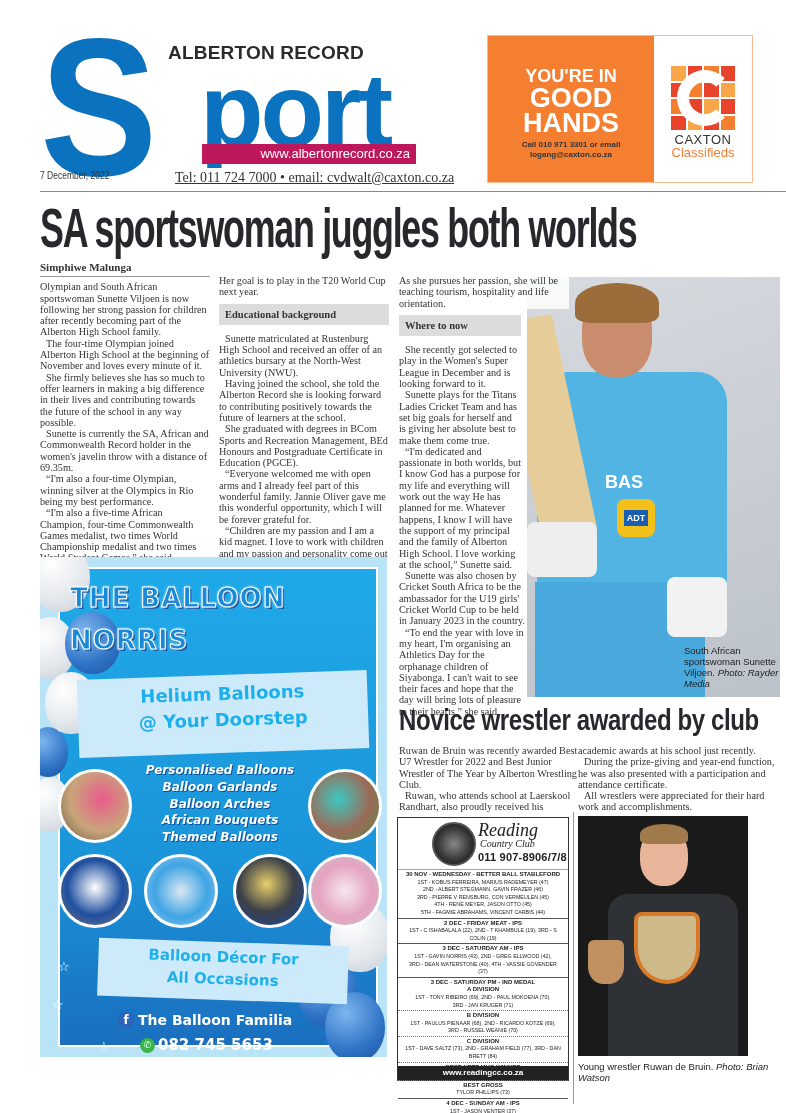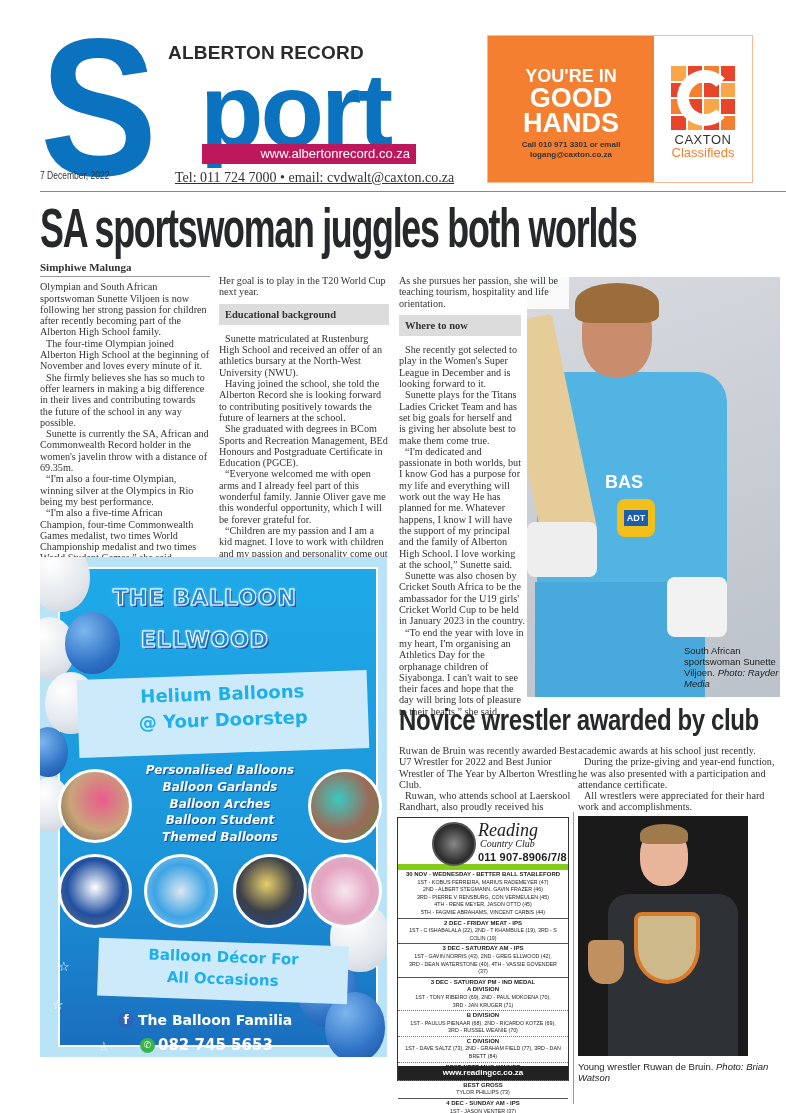--- a/index.html
+++ b/index.html
@@ -55,42 +55,42 @@
   .cp-glove2 { position: absolute; left: 140px; top: 300px; width: 60px; height: 60px; background: #f2f2f2; border-radius: 8px; }
   .cp-caption { position: absolute; left: 684px; top: 645px; width: 96px; font-family: "Liberation Sans", sans-serif; font-size: 9.5px; line-height: 11px; color: #222; }
   .cp-caption i { font-style: italic; }
 
   
   .balloon-ad { position: absolute; left: 40px; top: 557px; width: 347px; height: 500px; background: #b9e3f6; overflow: hidden; }
   .ba-panel { position: absolute; left: 18px; top: 10px; width: 320px; height: 480px; background: linear-gradient(180deg, #1fa9e8 0%, #1b95da 60%, #1a6fbf 100%); border: 2px solid #fff; }
   .balloon { position: absolute; border-radius: 50% 50% 48% 48%; }
   .balloon.white { background: radial-gradient(circle at 35% 30%, #ffffff 0%, #e2e7ec 60%, #c6cdd5 100%); }
   .balloon.blue { background: radial-gradient(circle at 35% 30%, #7db6ef 0%, #2f73c6 60%, #1e4f9c 100%); }
-  .ba-title { position: absolute; left: 30px; top: 20px; width: 270px; text-align: center; font-family: "DejaVu Sans", sans-serif; font-weight: bold; font-size: 22px; line-height: 42px; color: #1a8ad8; -webkit-text-stroke: 1px #fff; text-shadow: 0 0 3px #fff, 2px 2px 0 #0b4f9a; letter-spacing: 1px; }
+  .ba-title { position: absolute; left: 30px; top: 20px; width: 270px; text-align: left; font-family: "DejaVu Sans", sans-serif; font-weight: bold; font-size: 26px; line-height: 42px; color: #1a8ad8; -webkit-text-stroke: 1px #fff; text-shadow: 0 0 3px #fff, 2px 2px 0 #0b4f9a; letter-spacing: 1px; }
   .ba-banner { position: absolute; left: 38px; top: 118px; width: 290px; height: 78px; background: #cdeafa; transform: rotate(-2deg); text-align: center; padding-top: 6px; }
   .ba-banner div { font-family: "DejaVu Sans", sans-serif; font-weight: bold; font-size: 18px; line-height: 26px; color: #1db0ea; }
   .ba-services { position: absolute; left: 80px; top: 205px; width: 200px; text-align: center; font-family: "DejaVu Sans", sans-serif; font-weight: bold; font-style: italic; font-size: 12px; line-height: 16.8px; color: #fff; text-shadow: 1px 1px 0 #0b4f9a; }
   .ba-photo { position: absolute; width: 74px; height: 74px; border-radius: 50%; border: 3px solid #fff; }
   .ba-banner2 { position: absolute; left: 58px; top: 385px; width: 250px; height: 58px; background: #cdeafa; transform: rotate(2deg); text-align: center; padding-top: 4px; }
   .ba-banner2 div { font-family: "DejaVu Sans", sans-serif; font-weight: bold; font-size: 15px; line-height: 22px; color: #1db0ea; }
   .ba-fb { position: absolute; left: 78px; top: 455px; font-family: "DejaVu Sans", sans-serif; font-weight: bold; font-size: 14px; color: #fff; display: flex; align-items: center; gap: 4px; }
   .ba-fb-icon { width: 16px; height: 16px; border-radius: 50%; background: #2d64b8; color: #fff; font-size: 12px; display: flex; align-items: center; justify-content: center; }
   .ba-phone { position: absolute; left: 100px; top: 479px; font-family: "DejaVu Sans", sans-serif; font-weight: bold; font-size: 15px; color: #fff; display: flex; align-items: center; gap: 3px; }
   .ba-wa-icon { width: 15px; height: 15px; border-radius: 50%; background: #3bb54a; color: #fff; font-size: 9px; display: flex; align-items: center; justify-content: center; }
   .star { position: absolute; color: #fff; font-size: 13px; }
 
   
   .subheadline { position: absolute; left: 399px; top: 703px; font-family: "Liberation Sans", sans-serif; font-size: 30px; line-height: 34px; color: #26282b; transform: scaleX(0.80); transform-origin: left; white-space: nowrap; letter-spacing: -0.5px; }
   .wcol { position: absolute; top: 745px; width: 180px; font-size: 10.2px; line-height: 11.3px; color: #333; }
   .wcol p { text-indent: 6px; }
   .wcol p.noindent { text-indent: 0; }
 
   
   .reading-ad { position: absolute; left: 397px; top: 817px; width: 172px; height: 264px; border: 1.5px solid #333; background: #fff; font-family: "Liberation Sans", sans-serif; text-align: center; color: #222; }
-  .rc-head { height: 52px; position: relative; border-bottom: 6px solid #84cc16; }
+  .rc-head { height: 52px; position: relative; border-bottom: 1px solid #84cc16; }
   .rc-crest { position: absolute; left: 34px; top: 4px; width: 44px; height: 44px; border-radius: 50%; background: radial-gradient(circle, #888 0%, #333 60%, #111 100%); border: 2px solid #555; }
   .rc-name { position: absolute; left: 80px; top: 3px; font-family: "Liberation Serif", serif; font-style: italic; font-size: 18px; line-height: 18px; }
   .rc-sub { position: absolute; left: 82px; top: 20px; font-family: "Liberation Serif", serif; font-style: italic; font-size: 10px; }
   .rc-phone { position: absolute; left: 80px; top: 33px; font-size: 11px; font-weight: bold; letter-spacing: 0.2px; }
   .rc-block { border-bottom: 1px solid #555; padding: 1px 2px; }
   .rc-block.dotted { border-bottom: 1px dotted #777; }
   .rc-h { font-size: 6px; line-height: 7.6px; font-weight: bold; }
   .rc-t { font-size: 5.6px; line-height: 7.6px; transform: scaleX(0.95); }
   .rc-footer { position: absolute; left: 0; bottom: 0; width: 100%; height: 14px; background: #222; color: #fff; font-size: 8px; font-weight: bold; line-height: 14px; }
 
@@ -210,39 +210,39 @@
   <div class="balloon blue" style="left:25px; top:55px; width:55px; height:62px;"></div>
   <div class="balloon white" style="left:5px; top:115px; width:52px; height:62px;"></div>
   <div class="balloon blue" style="left:-12px; top:170px; width:40px; height:50px;"></div>
   <div class="balloon white" style="left:-10px; top:220px; width:40px; height:55px;"></div>
   <div class="balloon blue" style="left:258px; top:400px; width:60px; height:70px;"></div>
   <div class="balloon white" style="left:290px; top:345px; width:60px; height:70px;"></div>
   <div class="balloon blue" style="left:285px; top:435px; width:60px; height:70px;"></div>
 
   <div class="ba-title">
     <div>THE BALLOON</div>
-    <div>ELLWOOD</div>
+    <div>NORRIS</div>
   </div>
   <div class="ba-banner">
     <div>Helium Balloons</div>
     <div>@ Your Doorstep</div>
   </div>
 
   <div class="ba-photo" style="left:18px; top:212px; background: radial-gradient(circle at 60% 40%, #e95b8c 0%, #c9a57a 55%, #6a5a45 100%);"></div>
   <div class="ba-photo" style="left:268px; top:212px; background: radial-gradient(circle at 40% 40%, #3cc8c0 0%, #9b6b58 55%, #5a8a48 100%);"></div>
   <div class="ba-photo" style="left:18px; top:297px; background: radial-gradient(circle at 50% 45%, #ffffff 0%, #1f4fa0 55%, #7a7a7a 100%);"></div>
   <div class="ba-photo" style="left:104px; top:297px; background: radial-gradient(circle at 50% 50%, #dbe7f2 0%, #3ea4e4 55%, #9ccbef 100%);"></div>
   <div class="ba-photo" style="left:193px; top:297px; background: radial-gradient(circle at 45% 40%, #e8d06a 0%, #3c4048 50%, #1d48a0 100%);"></div>
   <div class="ba-photo" style="left:268px; top:297px; background: radial-gradient(circle at 50% 50%, #f5e8ee 0%, #e5a3c1 55%, #c9c1c5 100%);"></div>
 
   <div class="ba-services">
     <div>Personalised Balloons</div>
     <div>Balloon Garlands</div>
     <div>Balloon Arches</div>
-    <div>Balloon Student</div>
+    <div>African Bouquets</div>
     <div>Themed Balloons</div>
   </div>
 
   <div class="ba-banner2">
     <div>Balloon Décor For</div>
     <div>All Occasions</div>
   </div>
 
   <span class="star" style="left:18px; top:402px;">☆</span>
   <span class="star" style="left:12px; top:440px;">☆</span>

